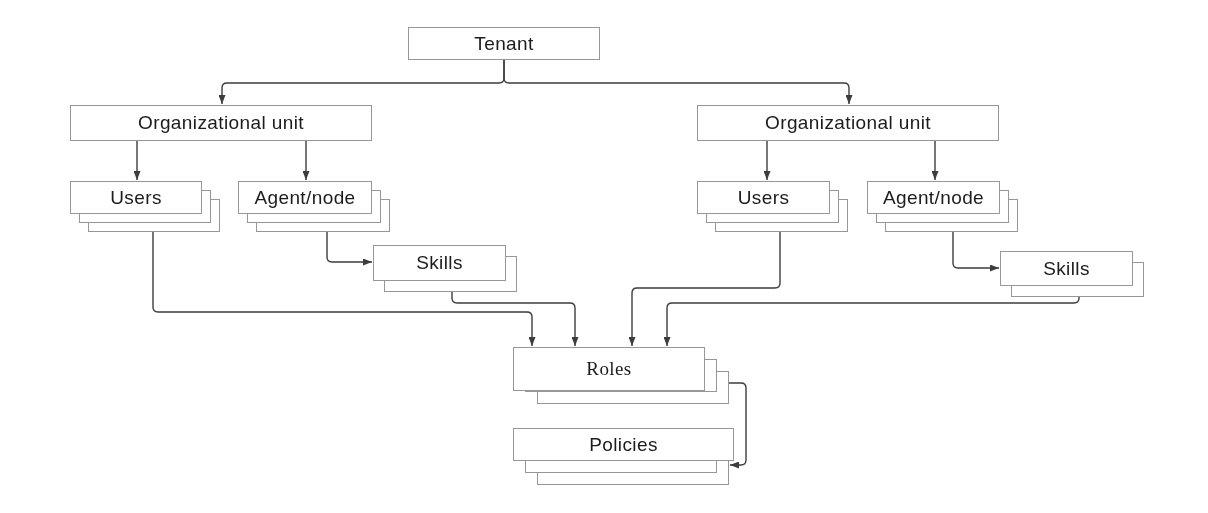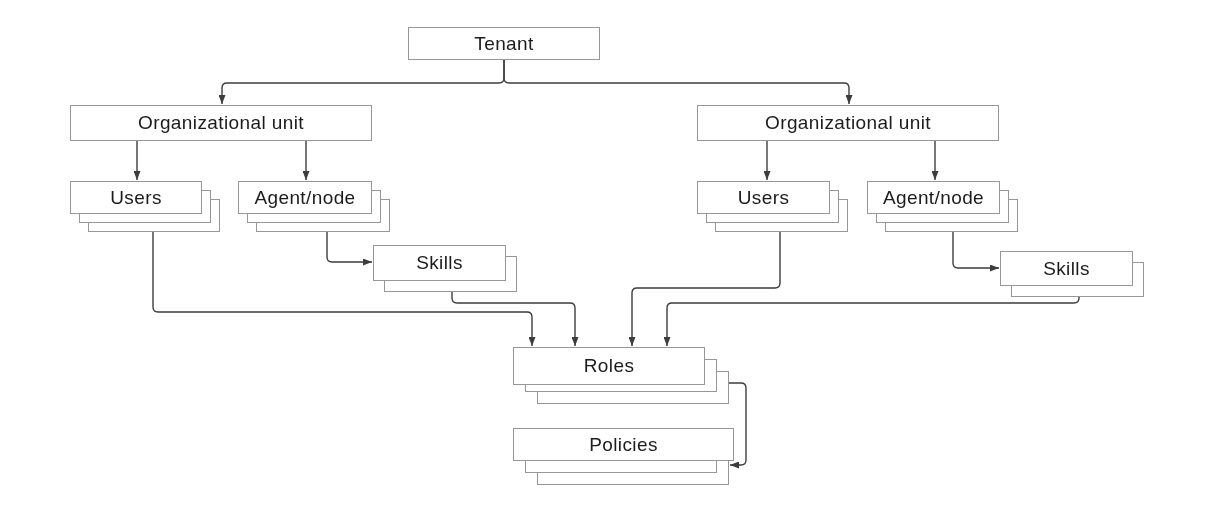--- a/index.html
+++ b/index.html
@@ -110,21 +110,21 @@
     <span>Agent/node</span>
   </div>
 
   <div class="stack" style="left:1011px; top:262px; width:133px; height:35px;"></div>
   <div class="box" style="left:1000px; top:251px; width:133px; height:35px;">
     <span>Skills</span>
   </div>
 
   <div class="stack" style="left:537px; top:371px; width:192px; height:33px;"></div>
   <div class="stack" style="left:525px; top:359px; width:192px; height:33px;"></div>
-  <div class="box" style="left:513px; top:347px; width:192px; height:38px;">
+  <div class="box" style="left:513px; top:347px; width:192px; height:44px;font-family:Liberation Serif, serif;">
     <span>Roles</span>
   </div>
 
   <div class="stack" style="left:537px; top:452px; width:192px; height:33px;"></div>
   <div class="stack" style="left:525px; top:440px; width:192px; height:33px;"></div>
   <div class="box" style="left:513px; top:428px; width:221px; height:33px;">
     <span>Policies</span>
   </div>
 
 </div>

